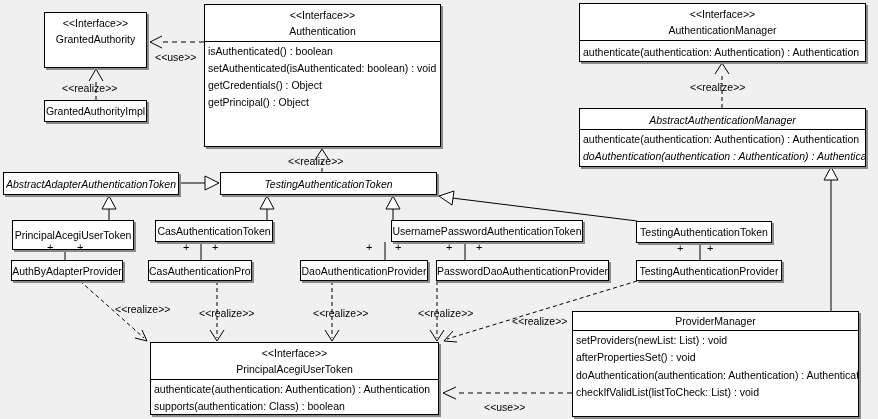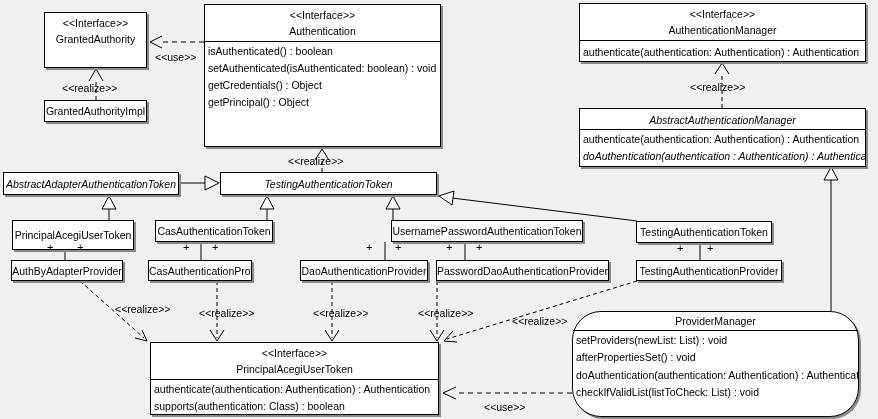--- a/index.html
+++ b/index.html
@@ -203,21 +203,21 @@
   <div class="hdr">
     <div class="stereo">&lt;&lt;Interface&gt;&gt;</div>
     <div class="cname">PrincipalAcegiUserToken</div>
   </div>
   <div class="body">
     <div class="m">authenticate(authentication: Authentication) : Authentication</div>
     <div class="m">supports(authentication: Class) : boolean</div>
   </div>
 </div>
 
-<div class="uml-box pm" style="left:572px;top:311px;width:287px;height:106px;border-radius:29px;">
+<div class="uml-box pm" style="left:572px;top:311px;width:287px;height:106px;">
   <div class="hdr" style="padding:1px;">
     <div class="cname">ProviderManager</div>
   </div>
   <div class="body">
     <div class="m">setProviders(newList: List) : void</div>
     <div class="m">afterPropertiesSet() : void</div>
     <div class="m">doAuthentication(authentication: Authentication) : Authentication</div>
     <div class="m">checkIfValidList(listToCheck: List) : void</div>
   </div>
 </div>

